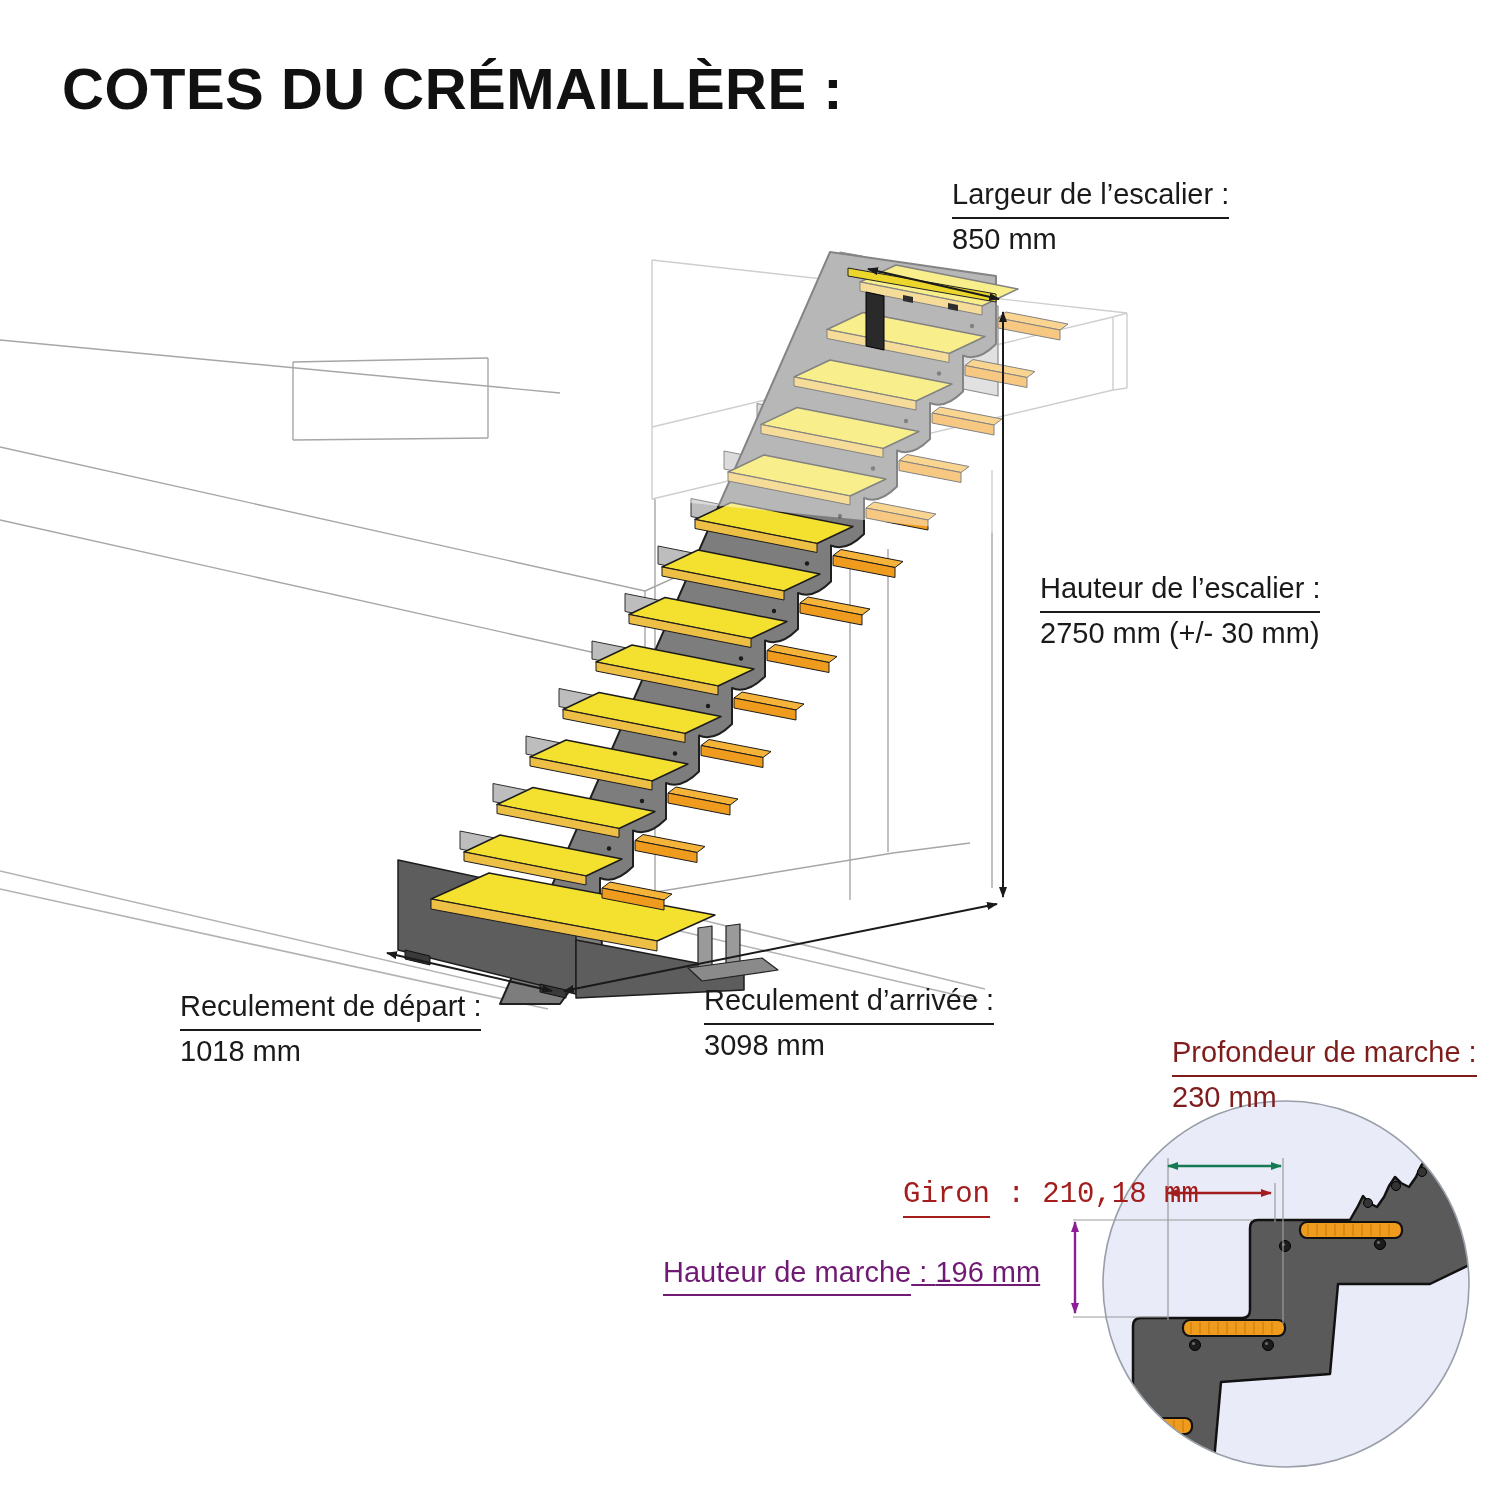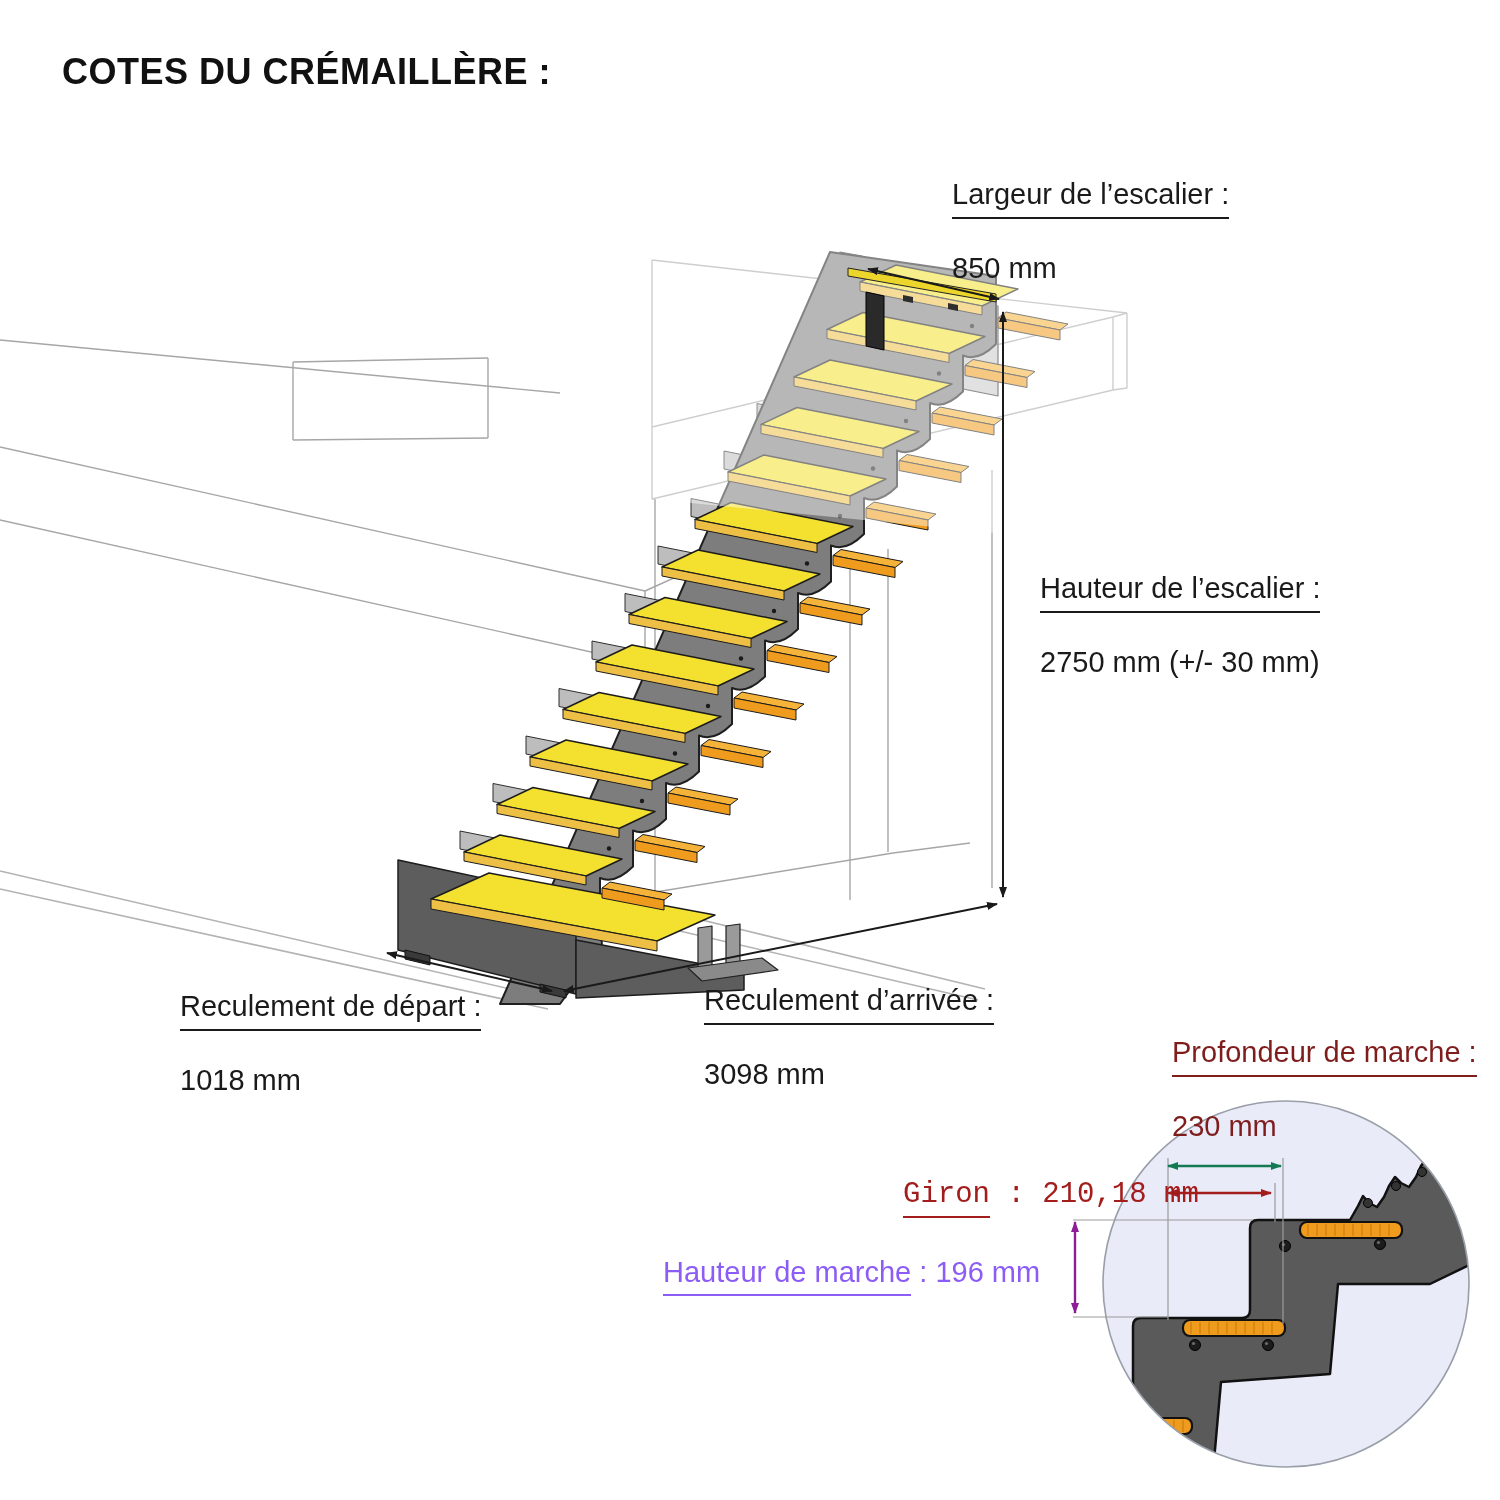--- a/index.html
+++ b/index.html
@@ -1,28 +1,28 @@
 <!DOCTYPE html>
 <html><head>
 <meta charset="utf-8">
 <style>
   html,body{margin:0;padding:0;background:#ffffff;width:1500px;height:1500px;
     font-family:"Liberation Sans", sans-serif; position:relative; overflow:hidden;}
   #stage{position:absolute;left:0;top:0;width:1500px;height:1500px;}
   #diagram-svg{position:absolute;left:0;top:0;}
   .abs{position:absolute;}
-  .page-title{font-size:36px;font-weight:bold;color:#111;line-height:1.55;letter-spacing:0.5px;}
+  .page-title{font-size:58px;font-weight:bold;color:#111;line-height:1.55;letter-spacing:0.5px;}
   .dim-block{font-size:29px;color:#1a1a1a;}
   .dim-block .lbl{display:inline-block;border-bottom:2px solid currentColor;padding-bottom:6px;}
-  .dim-block .val{display:block;margin-top:33px;border:none;}
+  .dim-block .val{display:block;margin-top:4px;border:none;}
   .inline-dim{font-size:29px;white-space:nowrap;}
   .inline-dim .lbl{display:inline-block;border-bottom:2px solid currentColor;padding-bottom:5px;}
   .teal{color:#7f1d1d;}
   .red{color:#a31d1d;font-family:Liberation Mono, monospace;}
-  .purple{color:#8b5cf6;}
+  .purple{color:#701a75;text-decoration:underline;}
 </style>
 </head>
 <body>
 
 <div id="stage">
 
   <svg id="diagram-svg" width="1500" height="1500" viewBox="0 0 1500 1500" xmlns="http://www.w3.org/2000/svg">
       <defs>
     <marker id="mB" markerWidth="11" markerHeight="8" refX="10" refY="4" orient="auto-start-reverse" markerUnits="userSpaceOnUse">
         <path d="M0,0 L11,4 L0,8 Z" fill="#1a1a1a"></path>

